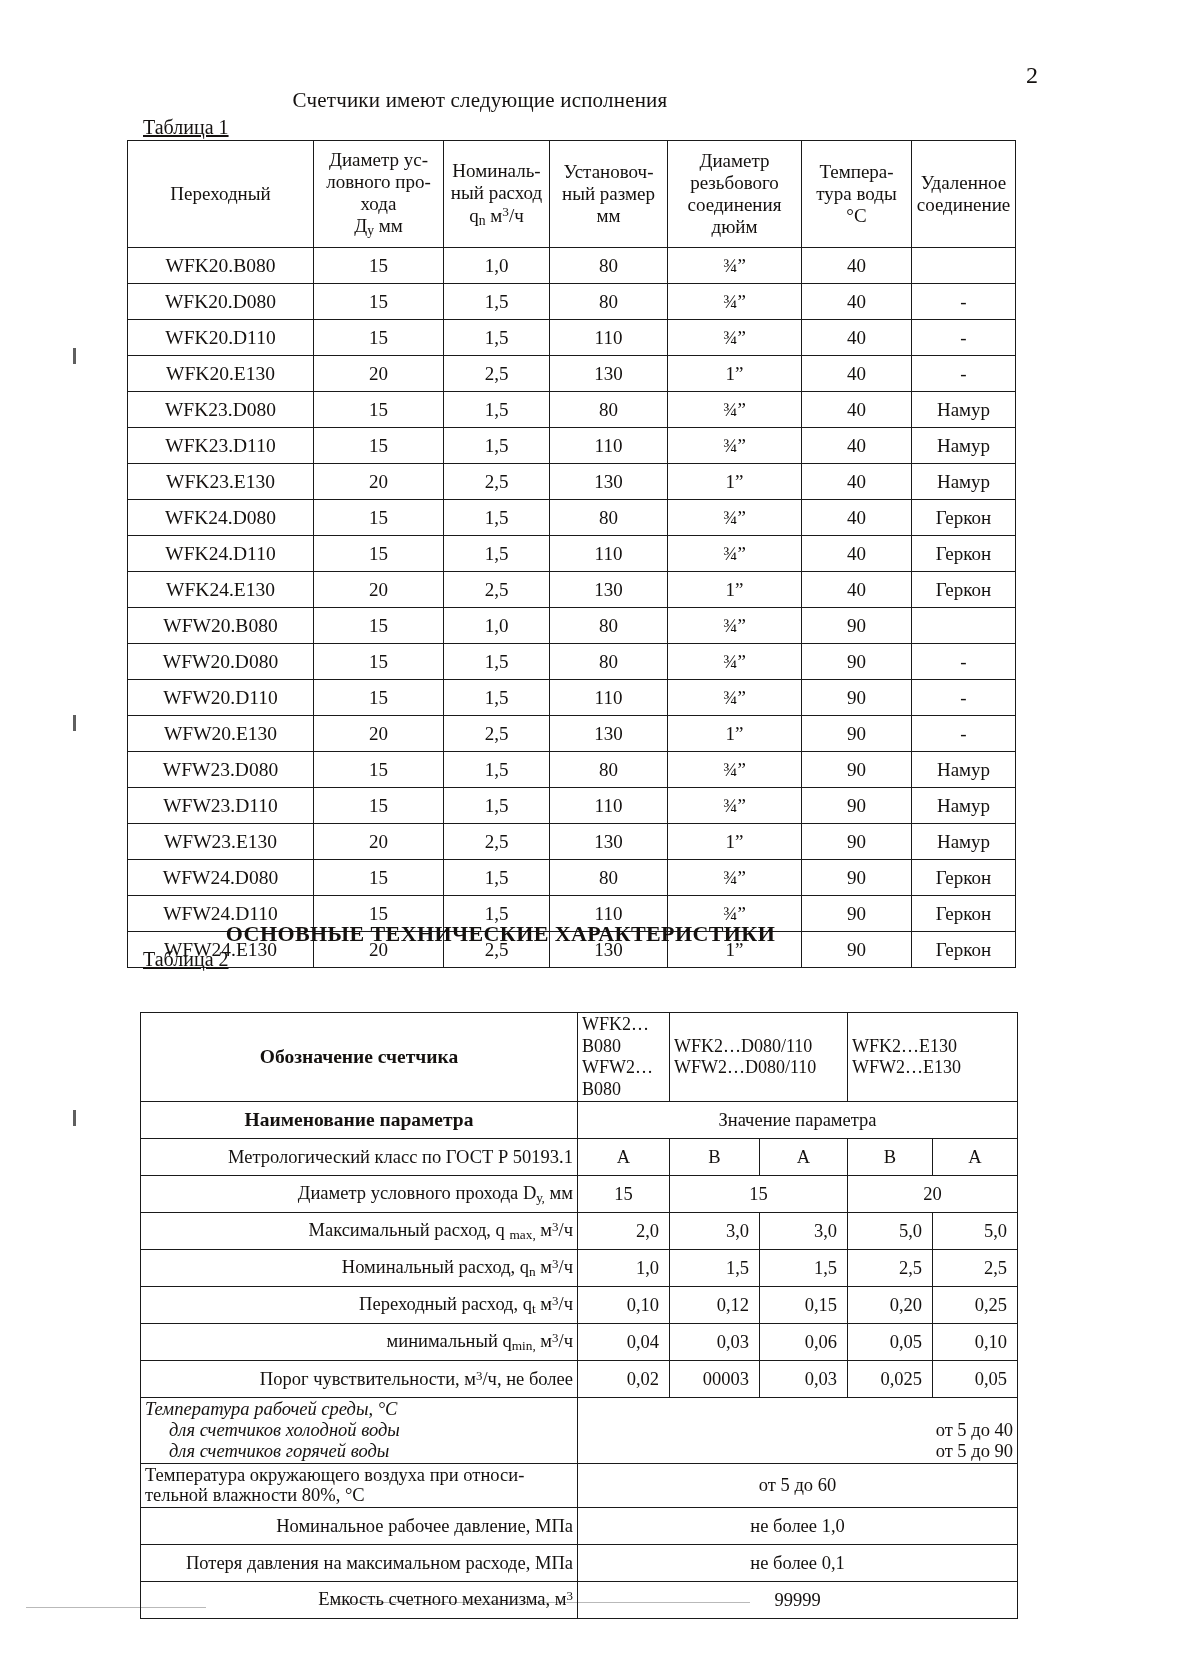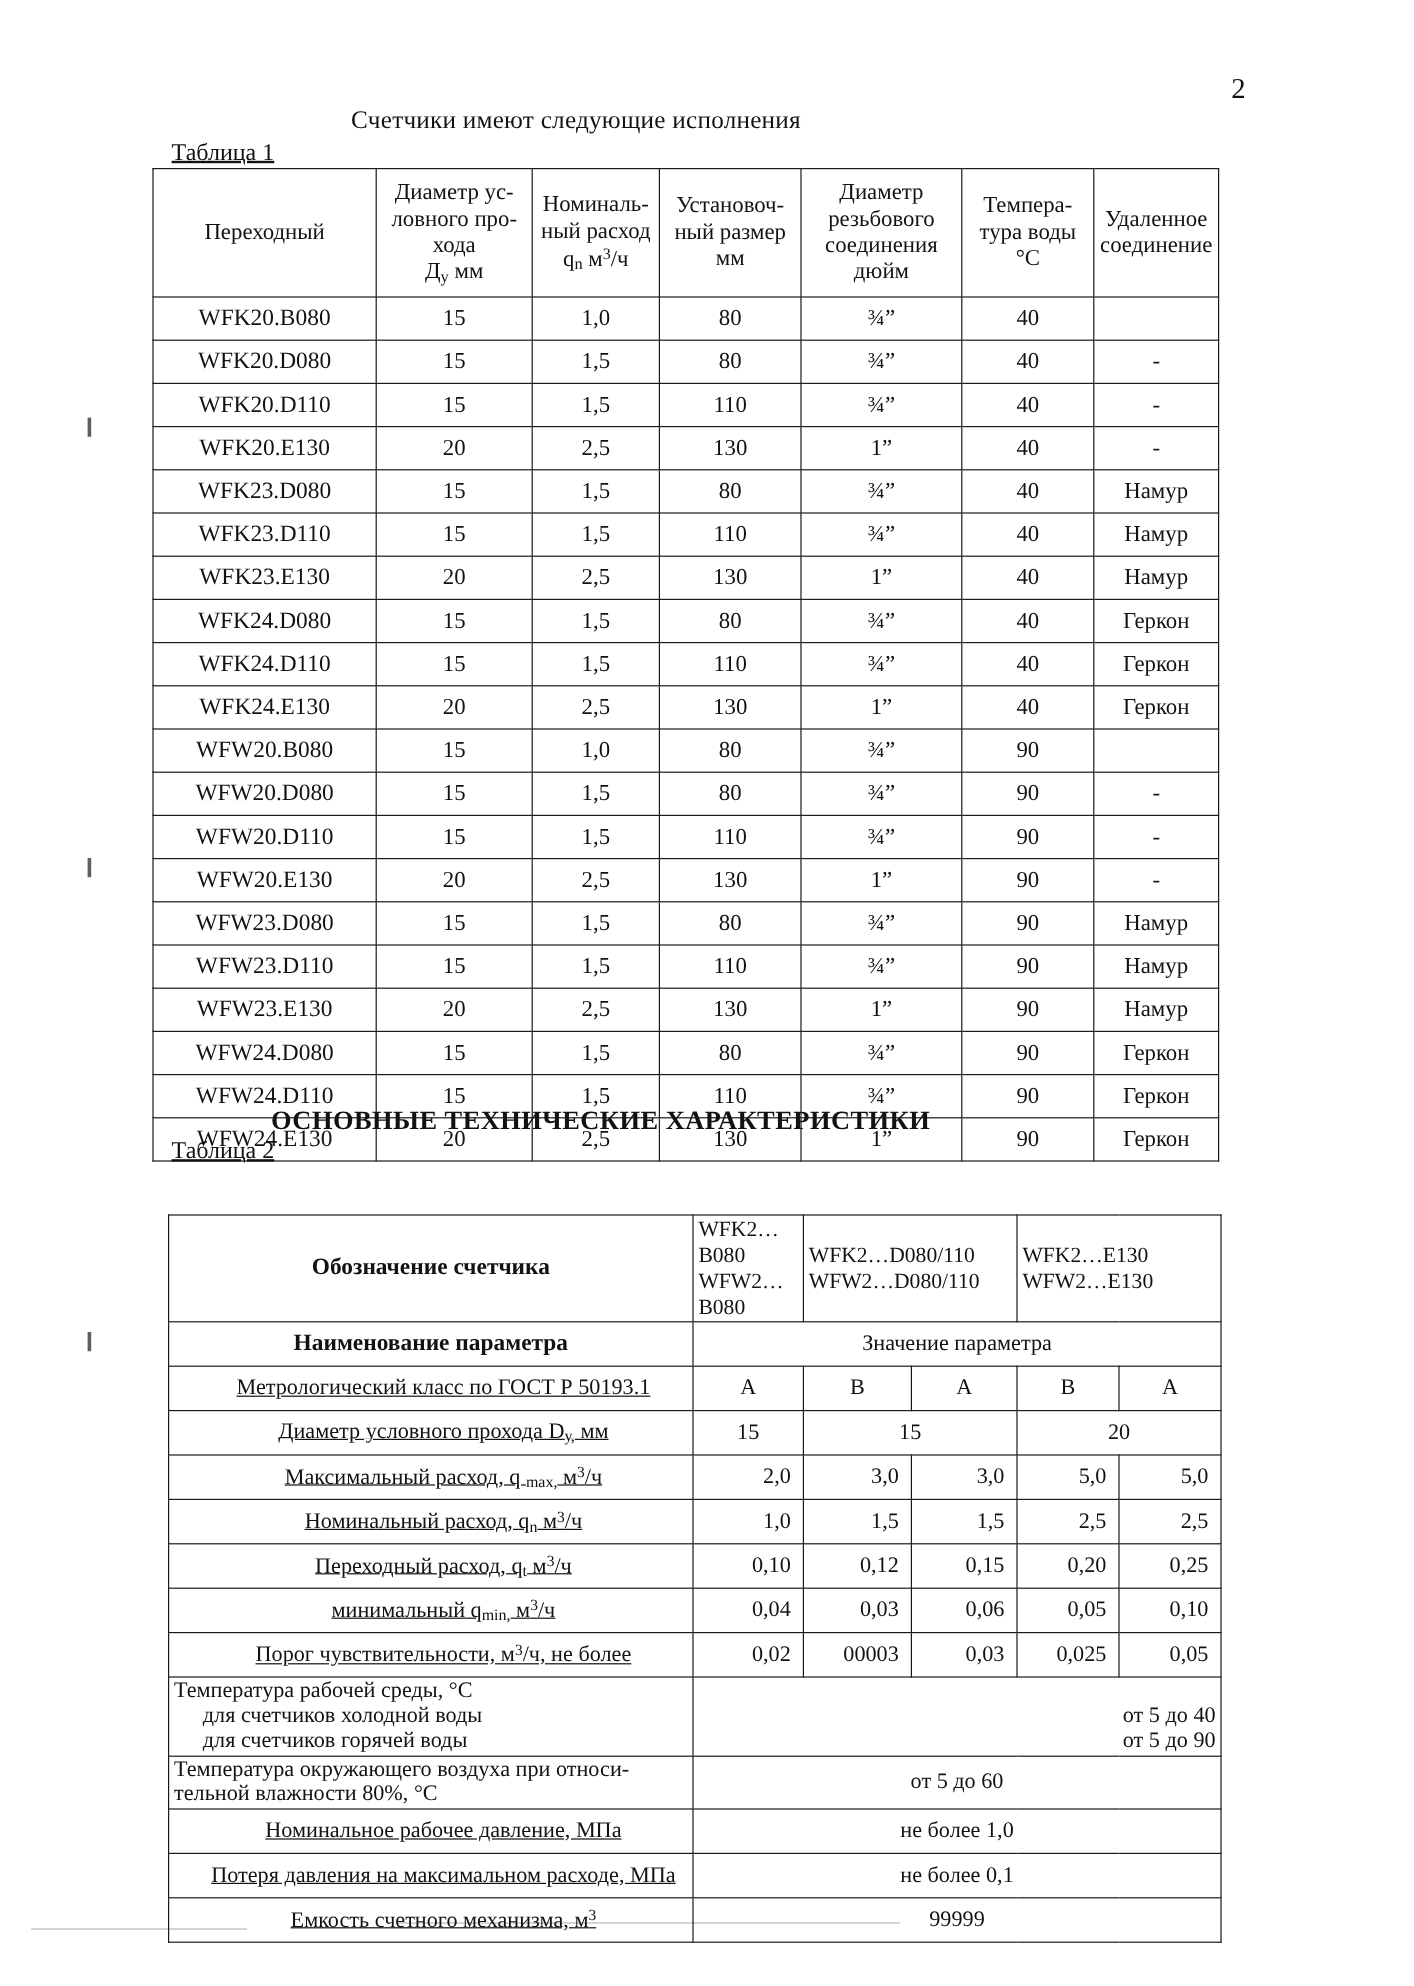--- a/index.html
+++ b/index.html
@@ -105,23 +105,22 @@
   #table2 {
     top: 1012px;
     left: 140px;
     width: 877px;
   }
   #table2 td, #table2 th {
     height: 34px;
     font-size: 18.5px;
   }
   #table2 td.param {
-    text-align: center;
+    text-align: right;
     padding-left: 25px;
-    text-decoration: underline;
   }
   #table2 td.val {
     text-align: center;
   }
   #table2 td.valnum {
     text-align: right;
     padding-right: 10px;
   }
   #table2 th.bold-center {
     text-align: center;
@@ -139,20 +138,21 @@
   .p3 { width: 90px; }
   .p4 { width: 88px; }
   .p5 { width: 85px; }
   .p6 { width: 85px; }
 
   .tall-temp td { height: auto; }
   td.multiline {
     text-align: left;
     padding: 7px 9px 8px 9px;
     line-height: 1.34;
+    font-style: italic;
   }
   td.multiline .indent {
     padding-left: 24px;
     display: block;
   }
   td.center-multi {
     text-align: right;
     line-height: 1.34;
     padding: 7px 4px;
   }

